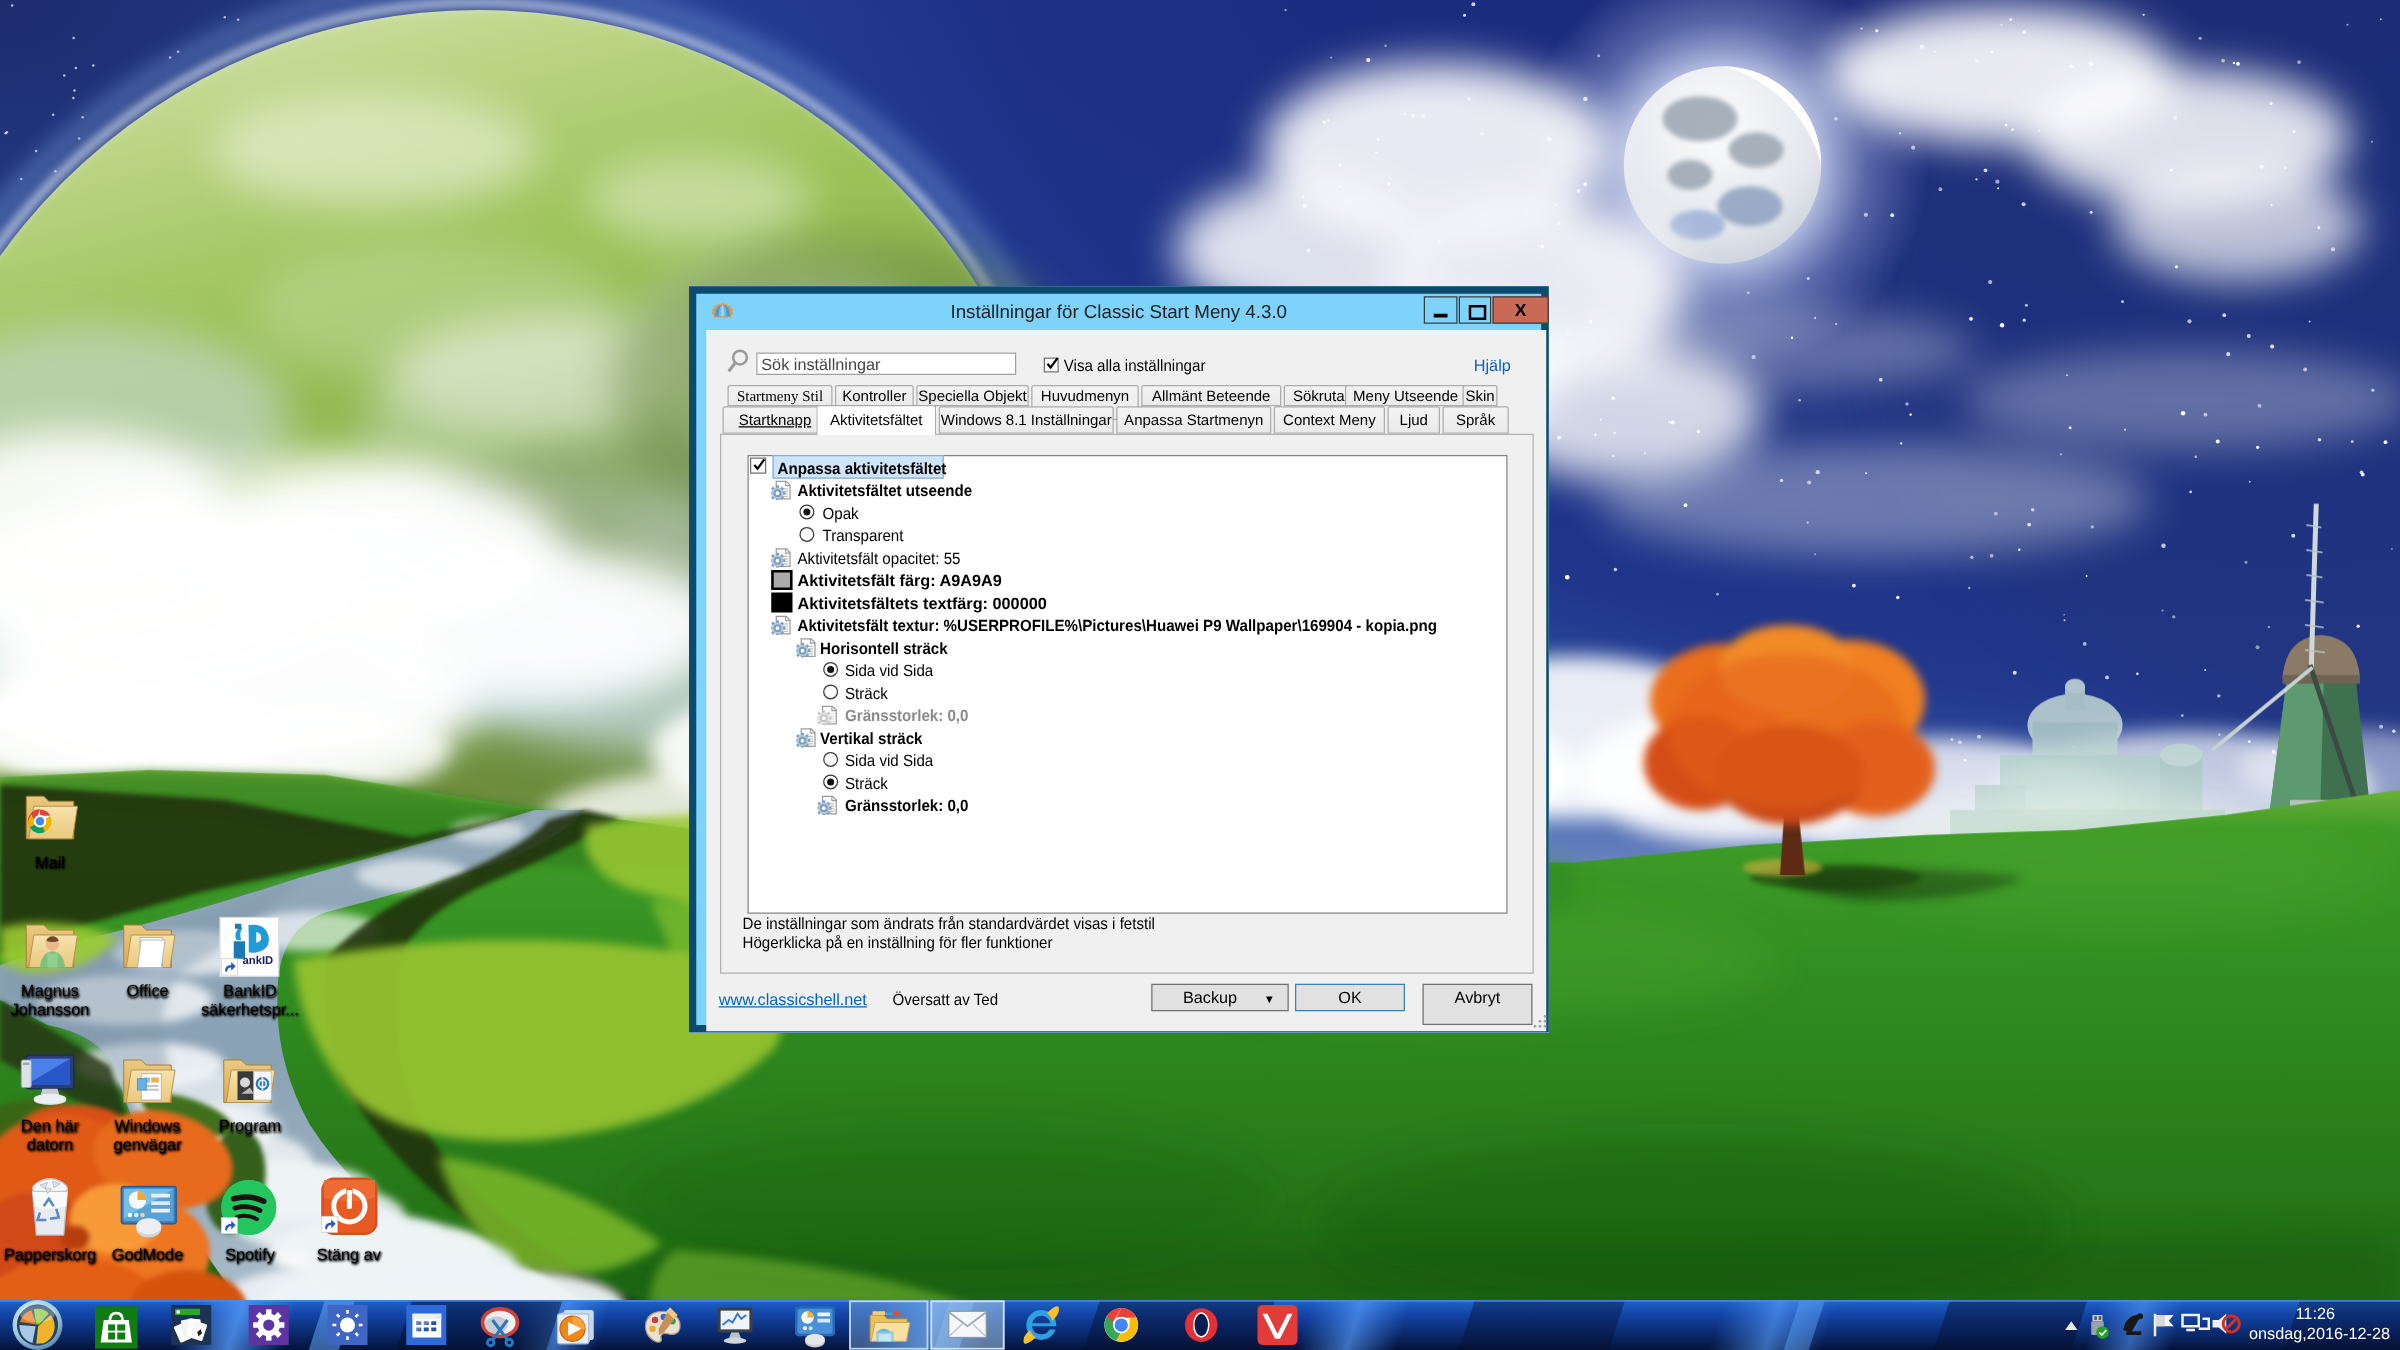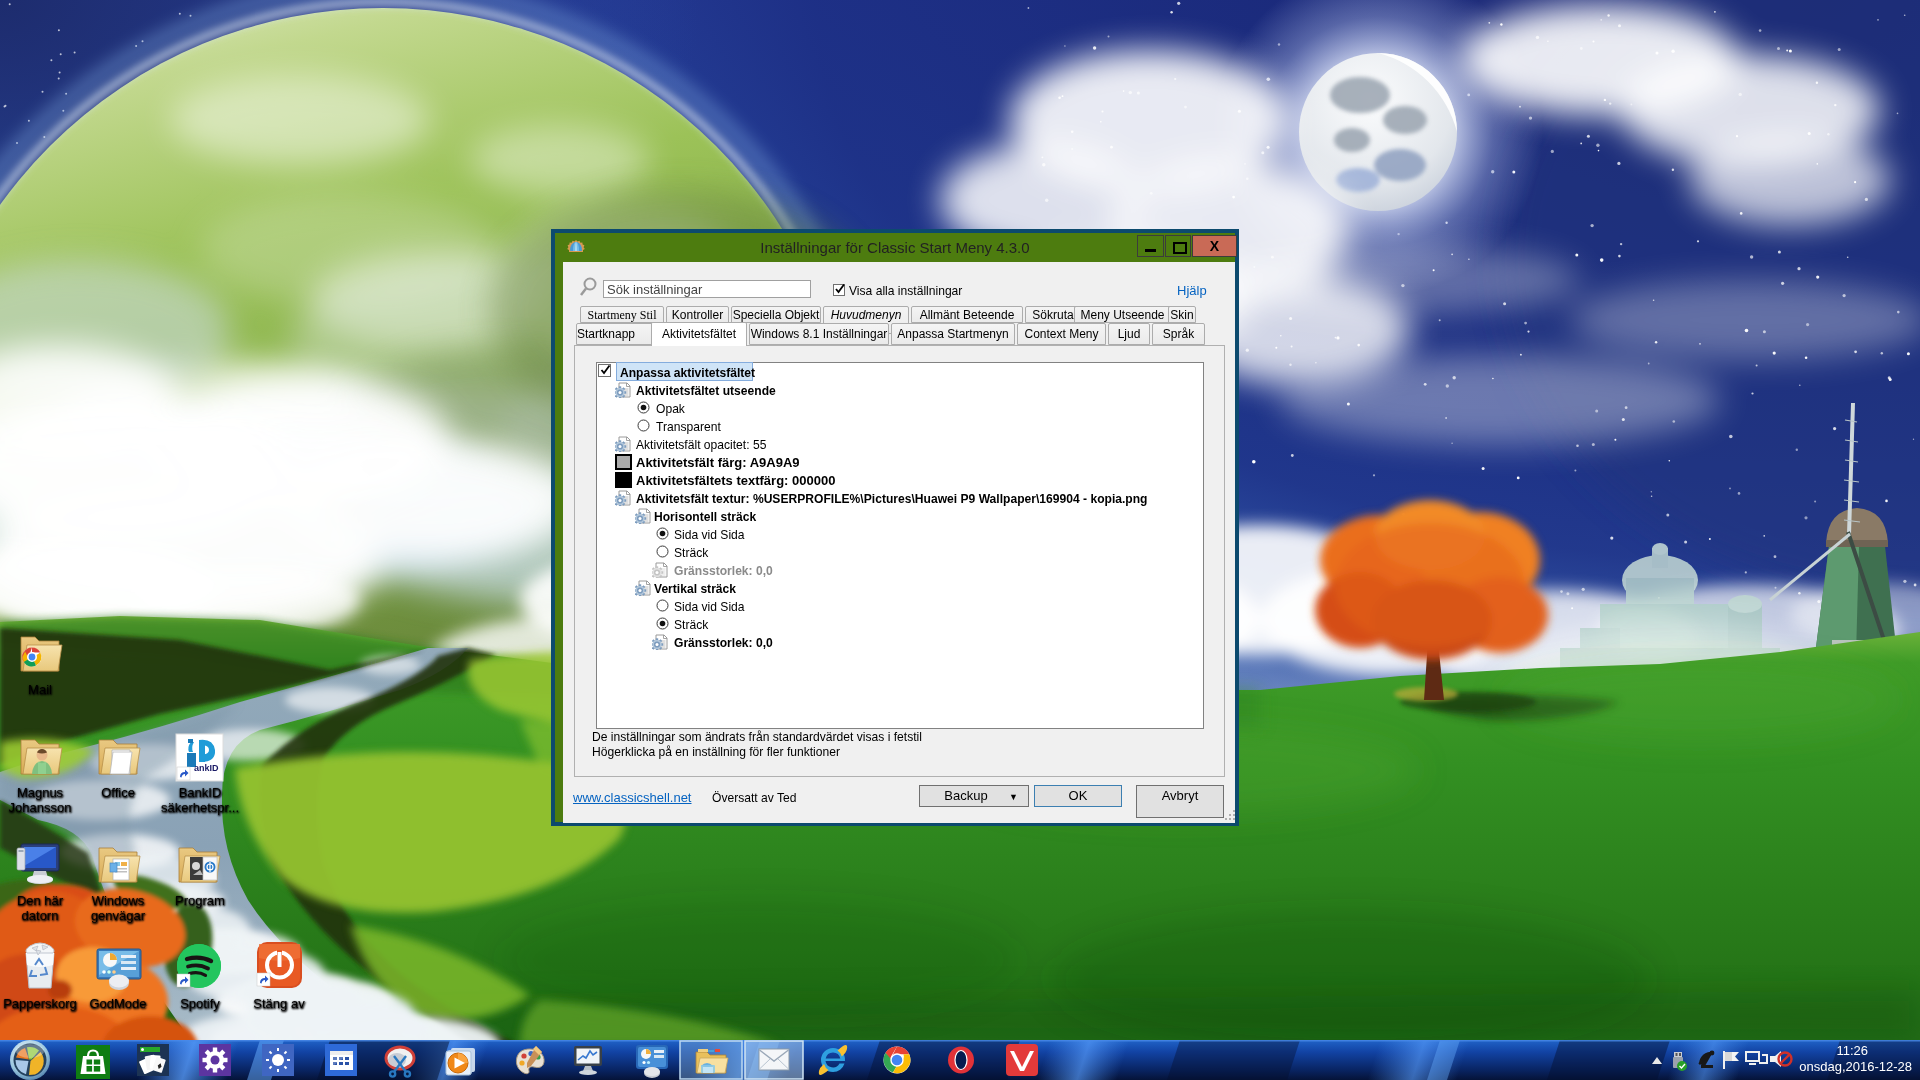--- a/index.html
+++ b/index.html
@@ -683,21 +683,21 @@
 <div class="dlabel" style="left:0px;top:893px;width:80px;">Den här
 datorn</div>
 <div class="dlabel" style="left:78px;top:893px;width:80px;">Windows
 genvägar</div>
 <div class="dlabel" style="left:155px;top:893px;width:90px;">Program</div>
 <div class="dlabel" style="left:0px;top:996px;width:80px;">Papperskorg</div>
 <div class="dlabel" style="left:78px;top:996px;width:80px;">GodMode</div>
 <div class="dlabel" style="left:155px;top:996px;width:90px;">Spotify</div>
 <div class="dlabel" style="left:239px;top:996px;width:80px;">Stäng av</div>
 
-<div id="dialog" class="abs" style="left:551px;top:229px;width:688px;height:597px;background:#4d7c0f;border:4px solid #0c4a6e;box-sizing:border-box;font-size:13px;color:#000;">
+<div id="dialog" class="abs" style="left:551px;top:229px;width:688px;height:597px;background:#7dd3fc;border:6px solid #0c4a6e;box-sizing:border-box;font-size:13px;color:#000;">
 
   <svg class="abs" style="left:12px;top:6px;" width="18" height="17" viewBox="0 0 18 17">
     <path d="M9,1 L10.6,2.6 L12.4,1.8 L13.4,3.8 L15.4,3.4 L15.6,5.6 L17.4,6.2 L16.6,8.2 L17.8,10 L16,11 L16,13 L9,13 L2,13 L2,11 L0.2,10 L1.4,8.2 L0.6,6.2 L2.4,5.6 L2.6,3.4 L4.6,3.8 L5.6,1.8 L7.4,2.6 Z" fill="#d89a50"></path>
     <path d="M9,3 C12.6,3 15,6.5 15,11.6 Q15,12 14.5,12 L3.5,12 Q3,12 3,11.6 C3,6.5 5.4,3 9,3 Z" fill="#4a9ad4"></path>
     <path d="M9,3 C10.8,3 12,6.5 12,11.6 Q12,12 11.7,12 L6.3,12 Q6,12 6,11.6 C6,6.5 7.2,3 9,3 Z" fill="#73bce8"></path>
     <path d="M9,3 C9.6,3 10,6.5 10,11.6 Q10,12 9.9,12 L8.1,12 Q8,12 8,11.6 C8,6.5 8.4,3 9,3 Z" fill="#a8d8f0"></path>
   </svg>
   <div class="abs" style="left:0;top:0;width:100%;height:29px;line-height:29px;text-align:center;font-size:15px;color:#222;">Inställningar för Classic Start Meny 4.3.0</div>
   <div class="abs" style="left:582px;top:2px;width:27px;height:22px;border:1px solid #3c3c3c;box-sizing:border-box;">
     <div class="abs" style="left:7px;top:13px;width:11px;height:3px;background:#000;"></div>
@@ -718,26 +718,26 @@
     <svg class="abs" style="left:271px;top:20px;" width="12" height="14" viewBox="0 0 12 14">
         <path d="M2,7 L4.5,10 L10,2.5" fill="none" stroke="#000" stroke-width="1.8"></path>
       </svg>
     <div class="abs sqz" style="left:286px;top:21px;">Visa alla inställningar</div>
     <div class="abs" style="left:614px;top:21px;color:#0563c1;">Hjälp</div>
 
     <div id="tabs">
         <div class="abs" style="left:17px;top:44px;width:84px;height:17px;background:linear-gradient(#f4f4f4,#eaeaea);border:1px solid #acacac;border-radius:2px 2px 0 0;box-sizing:border-box;text-align:center;font-size:12px;line-height:16px;white-space:nowrap;overflow:hidden;font-family:Liberation Serif, serif;">Startmeny Stil</div>
         <div class="abs" style="left:103px;top:44px;width:63px;height:17px;background:linear-gradient(#f4f4f4,#eaeaea);border:1px solid #acacac;border-radius:2px 2px 0 0;box-sizing:border-box;text-align:center;font-size:12px;line-height:16px;white-space:nowrap;overflow:hidden;">Kontroller</div>
         <div class="abs" style="left:168px;top:44px;width:90px;height:17px;background:linear-gradient(#f4f4f4,#eaeaea);border:1px solid #acacac;border-radius:2px 2px 0 0;box-sizing:border-box;text-align:center;font-size:12px;line-height:16px;white-space:nowrap;overflow:hidden;">Speciella Objekt</div>
-        <div class="abs" style="left:260px;top:44px;width:86px;height:28px;background:linear-gradient(#f4f4f4,#eaeaea);border:1px solid #acacac;border-radius:2px 2px 0 0;box-sizing:border-box;text-align:center;font-size:12px;line-height:16px;white-space:nowrap;overflow:hidden;font-style:italic;">Huvudmenyn</div>
+        <div class="abs" style="left:260px;top:44px;width:86px;height:28px;background:linear-gradient(#f4f4f4,#eaeaea);border:1px solid #acacac;border-radius:2px 2px 0 0;box-sizing:border-box;text-align:center;font-size:12px;line-height:16px;white-space:nowrap;overflow:hidden;">Huvudmenyn</div>
         <div class="abs" style="left:348px;top:44px;width:112px;height:17px;background:linear-gradient(#f4f4f4,#eaeaea);border:1px solid #acacac;border-radius:2px 2px 0 0;box-sizing:border-box;text-align:center;font-size:12px;line-height:16px;white-space:nowrap;overflow:hidden;">Allmänt Beteende</div>
         <div class="abs" style="left:462px;top:44px;width:56px;height:17px;background:linear-gradient(#f4f4f4,#eaeaea);border:1px solid #acacac;border-radius:2px 2px 0 0;box-sizing:border-box;text-align:center;font-size:12px;line-height:16px;white-space:nowrap;overflow:hidden;">Sökruta</div>
         <div class="abs" style="left:511px;top:44px;width:97px;height:17px;background:linear-gradient(#f4f4f4,#eaeaea);border:1px solid #acacac;border-radius:2px 2px 0 0;box-sizing:border-box;text-align:center;font-size:12px;line-height:16px;white-space:nowrap;overflow:hidden;">Meny Utseende</div>
         <div class="abs" style="left:605px;top:44px;width:28px;height:17px;background:linear-gradient(#f4f4f4,#eaeaea);border:1px solid #acacac;border-radius:2px 2px 0 0;box-sizing:border-box;text-align:center;font-size:12px;line-height:16px;white-space:nowrap;overflow:hidden;">Skin</div>
-        <div class="abs" style="left:13px;top:61px;width:84px;height:22px;background:linear-gradient(#f4f4f4,#eaeaea);border:1px solid #acacac;border-radius:2px 2px 0 0;box-sizing:border-box;text-align:left;font-size:12px;line-height:20px;white-space:nowrap;overflow:hidden;">Startknapp</div>
+        <div class="abs" style="left:13px;top:61px;width:84px;height:22px;background:linear-gradient(#f4f4f4,#eaeaea);border:1px solid #acacac;border-radius:2px 2px 0 0;box-sizing:border-box;text-align:center;font-size:12px;line-height:20px;white-space:nowrap;overflow:hidden;text-decoration:underline;">Startknapp</div>
         <div class="abs" style="left:88px;top:60px;width:96px;height:24px;background:#fff;border:1px solid #acacac;border-bottom:none;z-index:3;border-radius:2px 2px 0 0;box-sizing:border-box;text-align:center;font-size:12px;line-height:22px;white-space:nowrap;overflow:hidden;">Aktivitetsfältet</div>
         <div class="abs" style="left:186px;top:61px;width:140px;height:22px;background:linear-gradient(#f4f4f4,#eaeaea);border:1px solid #acacac;border-radius:2px 2px 0 0;box-sizing:border-box;text-align:center;font-size:12px;line-height:20px;white-space:nowrap;overflow:hidden;">Windows 8.1 Inställningar</div>
         <div class="abs" style="left:328px;top:61px;width:124px;height:22px;background:linear-gradient(#f4f4f4,#eaeaea);border:1px solid #acacac;border-radius:2px 2px 0 0;box-sizing:border-box;text-align:center;font-size:12px;line-height:20px;white-space:nowrap;overflow:hidden;">Anpassa Startmenyn</div>
         <div class="abs" style="left:454px;top:61px;width:89px;height:22px;background:linear-gradient(#f4f4f4,#eaeaea);border:1px solid #acacac;border-radius:2px 2px 0 0;box-sizing:border-box;text-align:center;font-size:12px;line-height:20px;white-space:nowrap;overflow:hidden;">Context Meny</div>
         <div class="abs" style="left:545px;top:61px;width:42px;height:22px;background:linear-gradient(#f4f4f4,#eaeaea);border:1px solid #acacac;border-radius:2px 2px 0 0;box-sizing:border-box;text-align:center;font-size:12px;line-height:20px;white-space:nowrap;overflow:hidden;">Ljud</div>
         <div class="abs" style="left:589px;top:61px;width:53px;height:22px;background:linear-gradient(#f4f4f4,#eaeaea);border:1px solid #acacac;border-radius:2px 2px 0 0;box-sizing:border-box;text-align:center;font-size:12px;line-height:20px;white-space:nowrap;overflow:hidden;">Språk</div>
       </div>
 
     <div class="abs" style="left:11px;top:83px;width:651px;height:432px;background:#f0f0f0;border:1px solid #b0b0b0;box-sizing:border-box;"></div>
 

